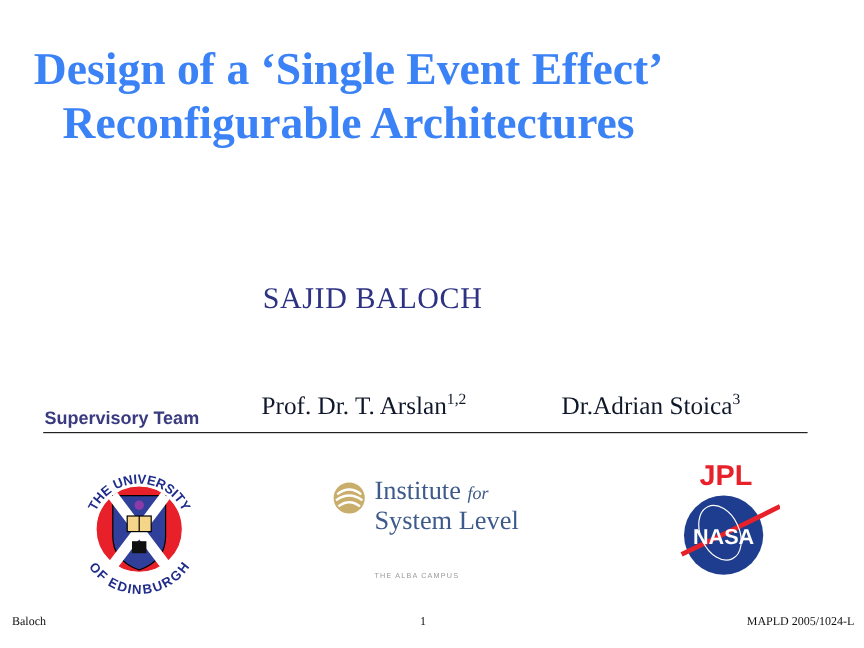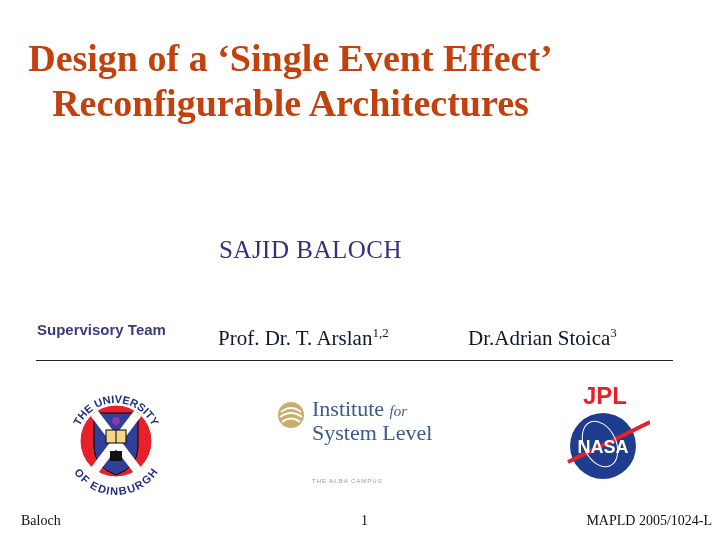--- a/index.html
+++ b/index.html
@@ -2,46 +2,45 @@
 <html><head>
   <meta charset="utf-8">
   <style>
     html, body { margin: 0; padding: 0; }
     body {
       width: 720px; height: 540px; background: #ffffff; position: relative; overflow: hidden;
       font-family: "Liberation Serif", serif;
     }
     .title {
       position: absolute; left: 0; top: 36px; width: 581px; text-align: center;
-      color: #c2410c; font-weight: bold; font-size: 38px; line-height: 45px;
+      color: #3b82f6; font-weight: bold; font-size: 38px; line-height: 45px;
       font-family: "Liberation Serif", serif;
     }
     .title div { white-space: nowrap; }
     .author {
       position: absolute; left: 0; top: 236px; width: 621px; text-align: center;
       color: #2e3282; font-size: 25px; font-family: "Liberation Serif", serif; letter-spacing: 0.5px;
     }
     .sup-label {
-      position: absolute; left: 37px; top: 321px; color: #3a3a80; font-weight: bold;
+      position: absolute; left: 37px; top: 340px; color: #3a3a80; font-weight: bold;
       font-size: 15px; font-family: "Liberation Sans", sans-serif;
     }
     .prof {
       position: absolute; left: 218px; top: 326px; font-size: 21px; color: #0f172a;
       font-family: "Liberation Serif", serif; white-space: nowrap;
     }
     .prof2 { left: 468px; }
     .prof sup { font-size: 13px; vertical-align: 8px; line-height: 0; }
     .rule {
       position: absolute; left: 36px; top: 360px; width: 637px; height: 1px; background: #222;
     }
     .logo { position: absolute; }
     .footer {
-      position: absolute; top: 513px; font-size: 14px; color: #111;
+      position: absolute; top: 513px; font-size: 10px; color: #111;
       font-family: "Liberation Serif", serif;
-      margin-left: 11px;
     }
     .isli-text {
       position: absolute; left: 312px; top: 398px; color: #3d5a8a;
       font-family: "Liberation Serif", serif; font-size: 22px; line-height: 22px;
     }
     .isli-text .for { font-style: italic; font-size: 15px; }
     .isli-sub {
       position: absolute; left: 312px; top: 478px; font-size: 6px; color: #999;
       font-family: "Liberation Sans", sans-serif; letter-spacing: 1px;
     }

